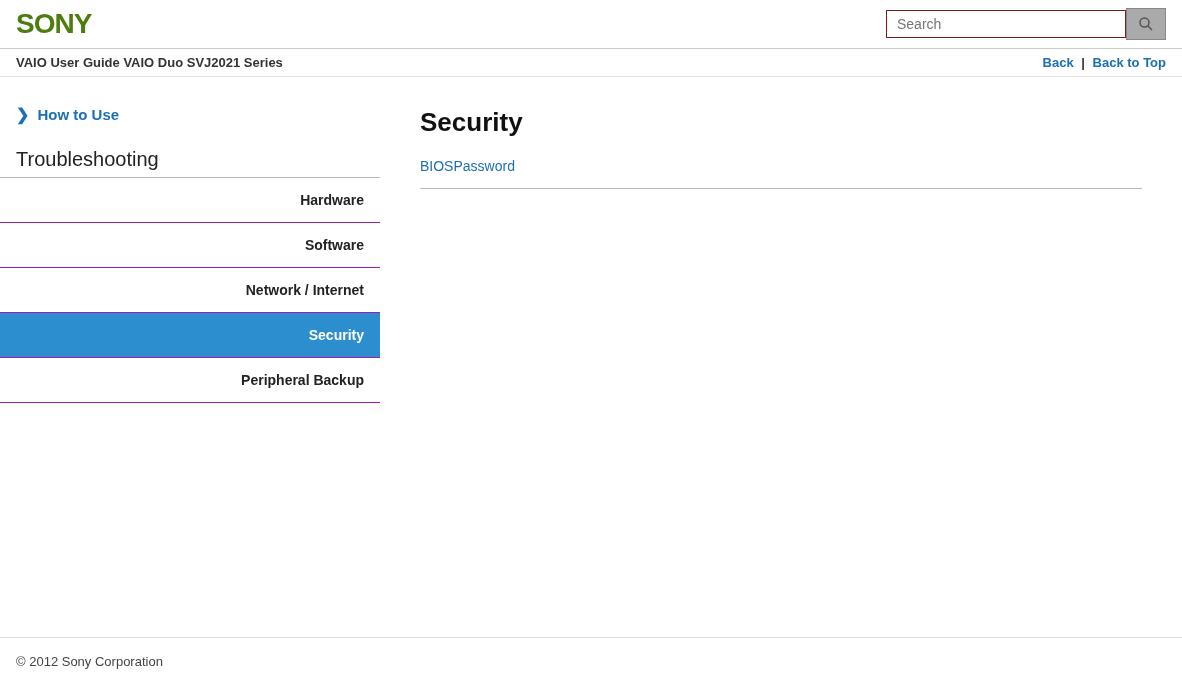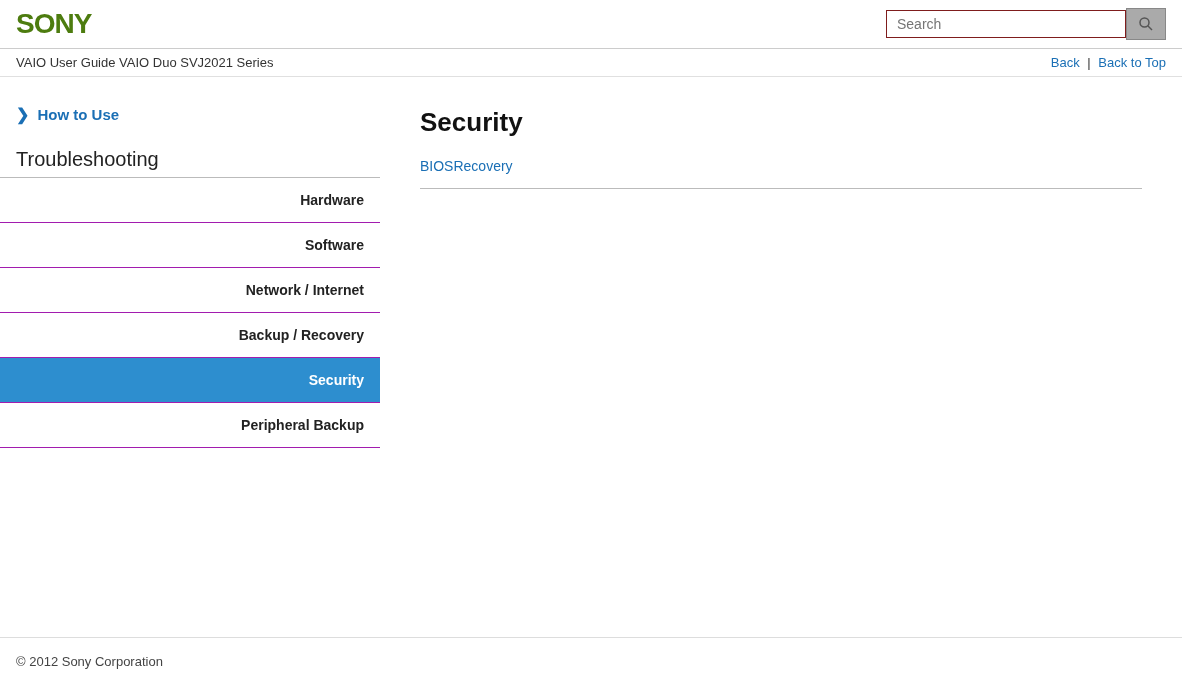--- a/index.html
+++ b/index.html
@@ -47,20 +47,21 @@
 
     
     #breadcrumb-bar {
       display: flex;
       align-items: center;
       justify-content: space-between;
       padding: 6px 16px;
       font-size: 13px;
       color: #333;
       border-bottom: 1px solid #e0e0e0;
+      font-weight: bold;
     }
     #nav-links a {
       color: #1a6fb5;
       text-decoration: none;
       font-size: 13px;
     }
     #nav-separator {
       color: #333;
       margin: 0 4px;
     }
@@ -182,31 +183,30 @@
   <div id="sidebar">
     <a href="#" id="how-to-use-link">
       <span class="chevron">❯</span>
       <span>How to Use</span>
     </a>
     <div id="troubleshooting-label">Troubleshooting</div>
     <div id="sidebar-items">
         <a href="#" class="sidebar-item">Hardware</a>
         <a href="#" class="sidebar-item">Software</a>
         <a href="#" class="sidebar-item">Network / Internet</a>
-        <a href="#" class="sidebar-item">Backup / Recovery</a>
         <a href="#" class="sidebar-item active">Security</a>
         <a href="#" class="sidebar-item">Peripheral Backup</a>
       </div>
   </div>
 
   <div id="content">
     <div id="content-title">Security</div>
     <div id="content-links-row">
         <a href="#" class="content-link">BIOS</a>
-        <a href="#" class="content-link">Recovery</a>
+        <a href="#" class="content-link">Password</a>
       </div>
   </div>
 
 </div>
 
 <div id="footer">
   <span>© 2012 Sony Corporation</span>
 </div>
 
 </body></html>

